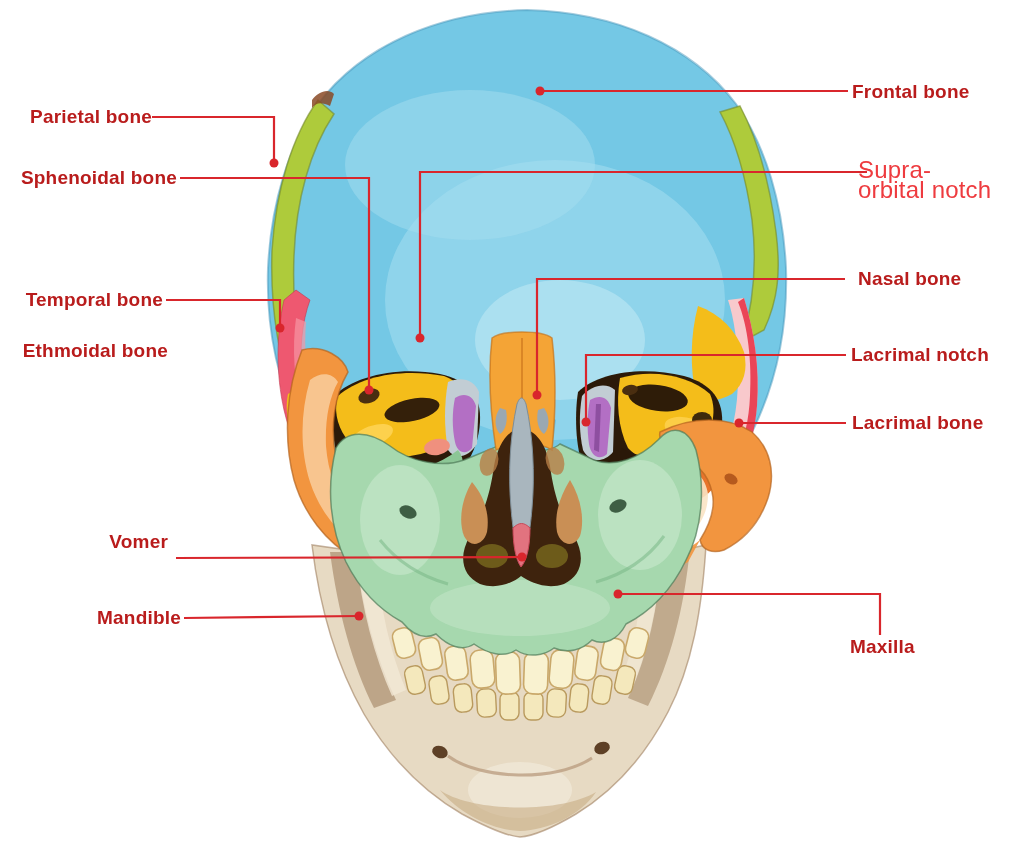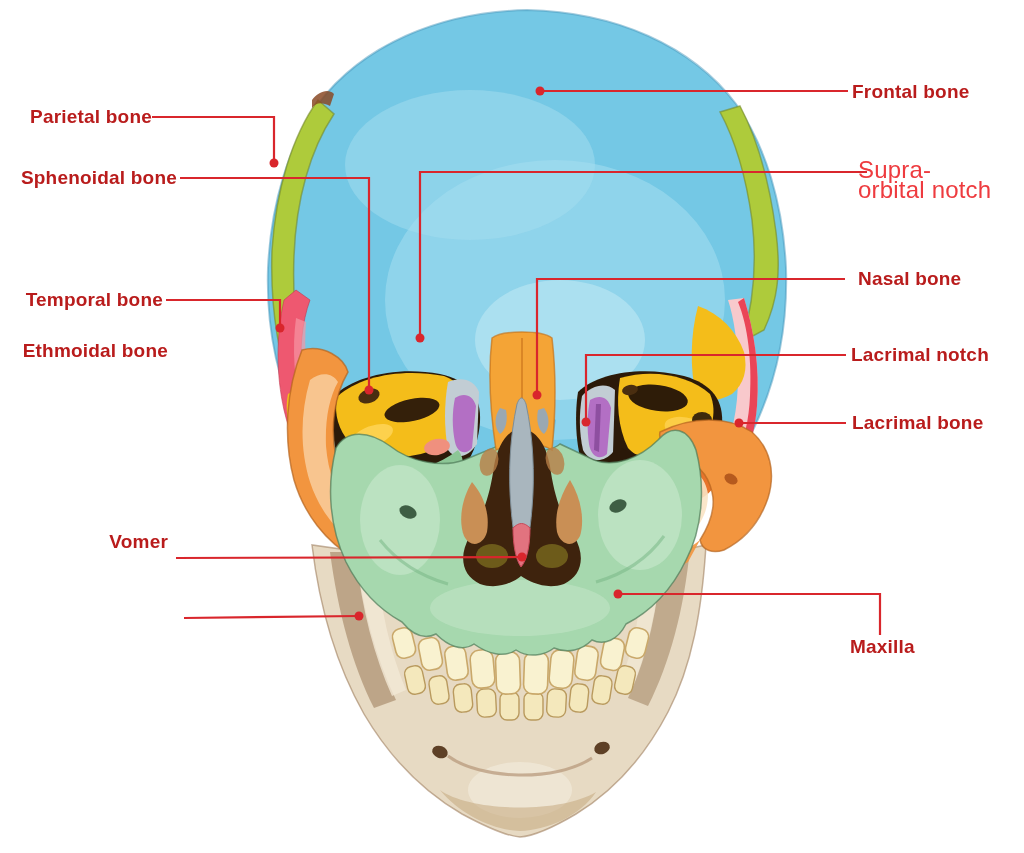--- a/index.html
+++ b/index.html
@@ -218,20 +218,21 @@
     <circle cx="739" cy="423" r="4.5"></circle>
     <circle cx="618" cy="594" r="4.5"></circle>
   </g>
 </svg>
 
   <div class="label l" style="left:20px;top:106px;width:132px;">Parietal bone</div>
   <div class="label l" style="left:20px;top:167px;width:157px;">Sphenoidal bone</div>
   <div class="label l" style="left:20px;top:289px;width:143px;">Temporal bone</div>
   <div class="label l" style="left:20px;top:340px;width:148px;text-align:right;">Ethmoidal bone</div>
   <div class="label l" style="left:20px;top:531px;width:148px;">Vomer</div>
+  <div class="label l" style="left:20px;top:607px;width:161px;">Mandible</div>
 
   <div class="label" style="left:852px;top:81px;">Frontal bone</div>
   <div class="label red" style="left:858px;top:160px;width:136px;">Supra-orbital notch</div>
   <div class="label" style="left:851px;top:268px;margin-left:7px;">Nasal bone</div>
   <div class="label" style="left:851px;top:344px;">Lacrimal notch</div>
   <div class="label" style="left:852px;top:412px;">Lacrimal bone</div>
   <div class="label" style="left:850px;top:636px;text-align:center;">Maxilla</div>
 </div>
 
 </body></html>

